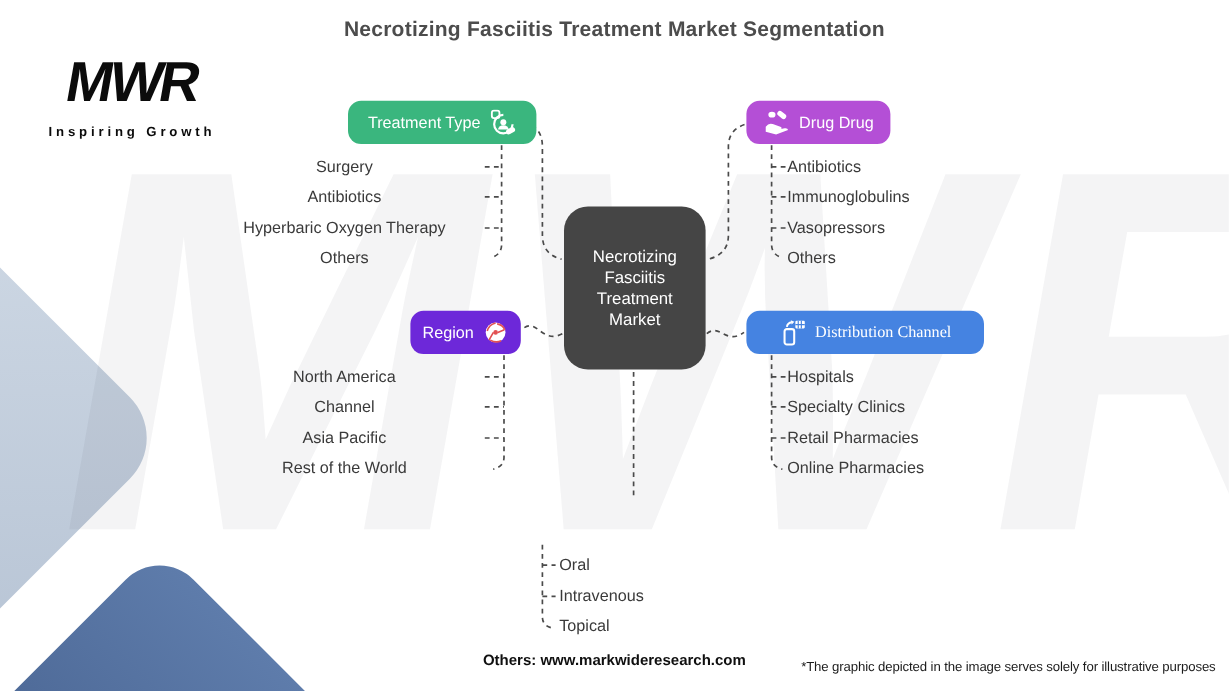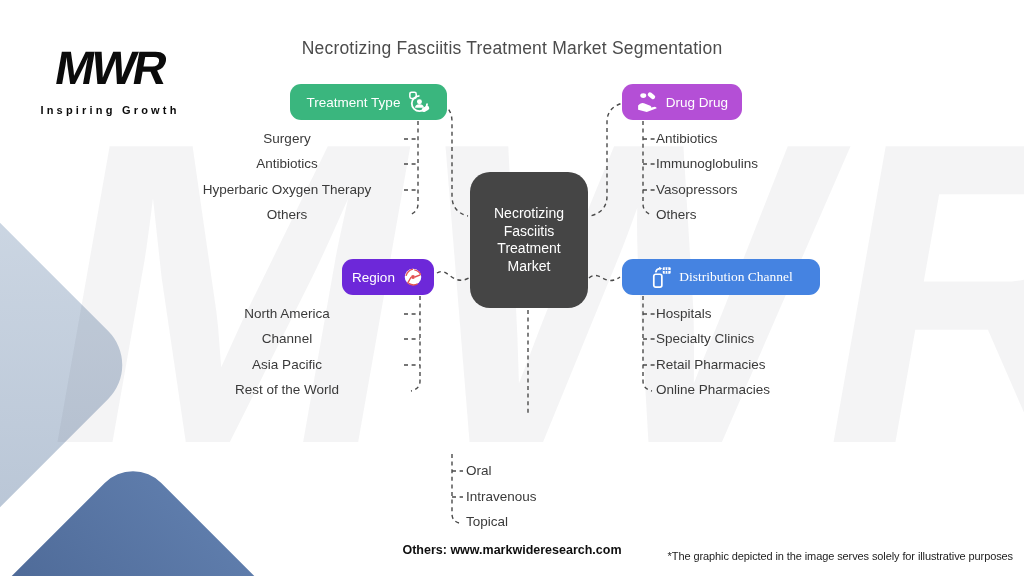--- a/index.html
+++ b/index.html
@@ -12,22 +12,22 @@
   #diamond-light{left:-220px;top:215px;width:300px;height:300px;border-radius:48px;
     background:linear-gradient(135deg,#cfd9e5 0%,#b6c3d4 100%);}
   #diamond-dark{left:2px;top:509px;width:262px;height:262px;border-radius:40px;
     background:linear-gradient(180deg,#5e7cab 0%,#47628f 100%);}
   #watermark{
     position:absolute;left:55px;top:78px;font-size:430px;line-height:1;font-weight:800;
     letter-spacing:6px;color:rgba(40,45,55,0.05);transform:skewX(-10deg);
     white-space:nowrap;pointer-events:none;
   }
   
-  #page-title{position:absolute;left:0;right:0;top:38px;text-align:center;
-    font-size:17.5px;font-weight:normal;color:#4c4c4c;letter-spacing:.2px;}
+  #page-title{position:absolute;left:0;right:0;top:14px;text-align:center;
+    font-size:17.5px;font-weight:bold;color:#4c4c4c;letter-spacing:.2px;}
   #logo{position:absolute;left:30px;top:40px;width:160px;text-align:center;color:#0b0b0b;}
   #logo-acronym{font-size:47px;font-weight:800;letter-spacing:-3px;line-height:56px;
     transform:skewX(-10deg);}
   #logo-name{font-size:15.5px;font-weight:800;margin-top:0px;letter-spacing:.2px;}
   #logo-tagline{font-size:11px;font-weight:700;letter-spacing:3.2px;margin-top:8px;}
   
   #connector-layer{position:absolute;left:0;top:0;pointer-events:none;}
   .dash{fill:none;stroke:#4a4a4a;stroke-width:1.4;stroke-dasharray:4 3.6;}
   
   #center-node{position:absolute;left:470px;top:172px;width:118px;height:136px;

